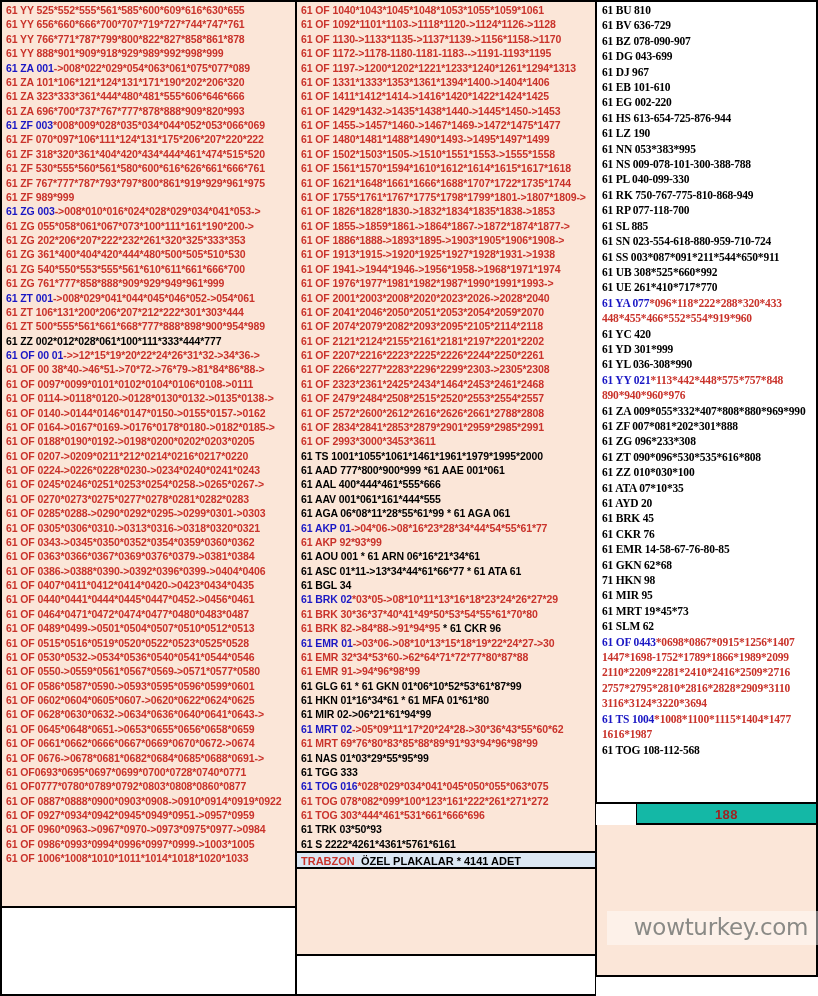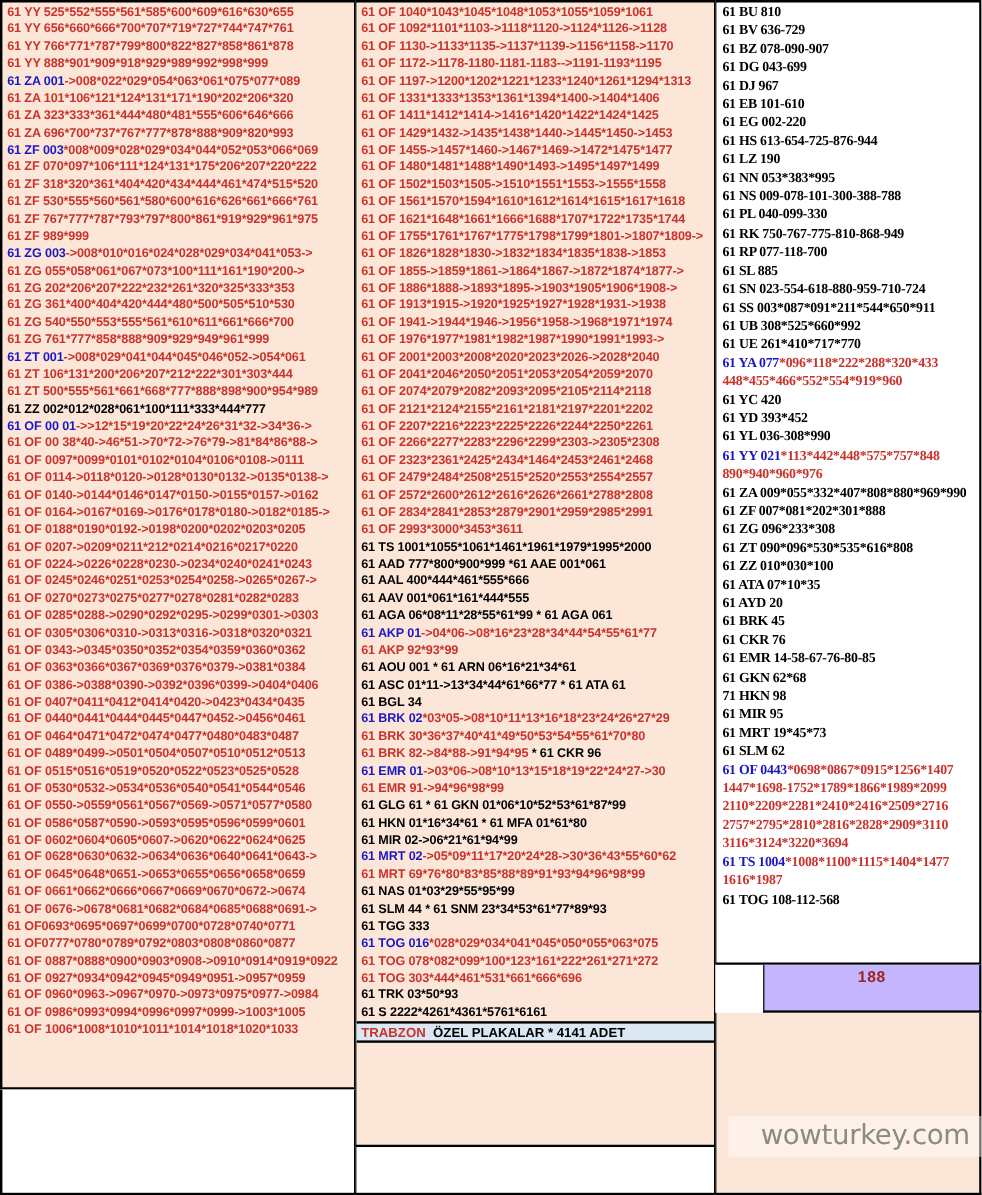--- a/index.html
+++ b/index.html
@@ -65,22 +65,22 @@
     background: #ffffff;
     border: 2px solid #000000;
     border-top: none;
     border-left-width: 1px;
     border-right-width: 1px;
     box-sizing: border-box;
   }
 
   .col-c .panel-white { height: 804px; border-left-width: 1px; font-family: Liberation Serif, serif; }
   .col-c .count-bar {
-    height: 40px;
-    background: #c4b5fd;
+    height: 21px;
+    background: #14b8a6;
     border: 2px solid #000000;
     border-top: none;
     border-left-width: 1px;
     box-sizing: border-box;
     text-align: center;
     line-height: 20px;
     margin-left: 40px;
   }
   .col-c .watermark-box {
     height: 152px;
@@ -162,21 +162,21 @@
       <div class="panel pad-top">
         <div id="left-lines">
             <div class="line"><span class="seg t-red">61 YY 525*552*555*561*585*600*609*616*630*655</span></div>
             <div class="line"><span class="seg t-red">61 YY 656*660*666*700*707*719*727*744*747*761</span></div>
             <div class="line"><span class="seg t-red">61 YY 766*771*787*799*800*822*827*858*861*878</span></div>
             <div class="line"><span class="seg t-red">61 YY 888*901*909*918*929*989*992*998*999</span></div>
             <div class="line"><span class="seg t-blue">61 ZA 001</span><span class="seg t-red">-&gt;008*022*029*054*063*061*075*077*089</span></div>
             <div class="line"><span class="seg t-red">61 ZA 101*106*121*124*131*171*190*202*206*320</span></div>
             <div class="line"><span class="seg t-red">61 ZA 323*333*361*444*480*481*555*606*646*666</span></div>
             <div class="line"><span class="seg t-red">61 ZA 696*700*737*767*777*878*888*909*820*993</span></div>
-            <div class="line"><span class="seg t-blue">61 ZF 003</span><span class="seg t-red">*008*009*028*029*034*044*052*053*066*069</span></div>
+            <div class="line"><span class="seg t-blue">61 ZF 003</span><span class="seg t-red">*008*009*028*035*034*044*052*053*066*069</span></div>
             <div class="line"><span class="seg t-red">61 ZF 070*097*106*111*124*131*175*206*207*220*222</span></div>
             <div class="line"><span class="seg t-red">61 ZF 318*320*361*404*420*434*444*461*474*515*520</span></div>
             <div class="line"><span class="seg t-red">61 ZF 530*555*560*561*580*600*616*626*661*666*761</span></div>
             <div class="line"><span class="seg t-red">61 ZF 767*777*787*793*797*800*861*919*929*961*975</span></div>
             <div class="line"><span class="seg t-red">61 ZF 989*999</span></div>
             <div class="line"><span class="seg t-blue">61 ZG 003</span><span class="seg t-red">-&gt;008*010*016*024*028*029*034*041*053-&gt;</span></div>
             <div class="line"><span class="seg t-red">61 ZG 055*058*061*067*073*100*111*161*190*200-&gt;</span></div>
             <div class="line"><span class="seg t-red">61 ZG 202*206*207*222*232*261*320*325*333*353</span></div>
             <div class="line"><span class="seg t-red">61 ZG 361*400*404*420*444*480*500*505*510*530</span></div>
             <div class="line"><span class="seg t-red">61 ZG 540*550*553*555*561*610*611*661*666*700</span></div>
@@ -267,28 +267,28 @@
             <div class="line"><span class="seg t-black">61 AGA 06*08*11*28*55*61*99 * 61 AGA 061</span></div>
             <div class="line"><span class="seg t-blue">61 AKP 01</span><span class="seg t-red">-&gt;04*06-&gt;08*16*23*28*34*44*54*55*61*77</span></div>
             <div class="line"><span class="seg t-red">61 AKP 92*93*99</span></div>
             <div class="line"><span class="seg t-black">61 AOU 001 * 61 ARN 06*16*21*34*61</span></div>
             <div class="line"><span class="seg t-black">61 ASC 01*11-&gt;13*34*44*61*66*77 * 61 ATA 61</span></div>
             <div class="line"><span class="seg t-black">61 BGL 34</span></div>
             <div class="line"><span class="seg t-blue">61 BRK 02</span><span class="seg t-red">*03*05-&gt;08*10*11*13*16*18*23*24*26*27*29</span></div>
             <div class="line"><span class="seg t-red">61 BRK 30*36*37*40*41*49*50*53*54*55*61*70*80</span></div>
             <div class="line"><span class="seg t-red">61 BRK 82-&gt;84*88-&gt;91*94*95 </span><span class="seg t-black">* 61 CKR 96</span></div>
             <div class="line"><span class="seg t-blue">61 EMR 01</span><span class="seg t-red">-&gt;03*06-&gt;08*10*13*15*18*19*22*24*27-&gt;30</span></div>
+            <div class="line"><span class="seg t-red">61 EMR 32*34*53*60-&gt;62*64*71*72*77*80*87*88</span></div>
             <div class="line"><span class="seg t-red">61 EMR 91-&gt;94*96*98*99</span></div>
             <div class="line"><span class="seg t-black">61 GLG 61 * 61 GKN 01*06*10*52*53*61*87*99</span></div>
             <div class="line"><span class="seg t-black">61 HKN 01*16*34*61 * 61 MFA 01*61*80</span></div>
             <div class="line"><span class="seg t-black">61 MIR 02-&gt;06*21*61*94*99</span></div>
             <div class="line"><span class="seg t-blue">61 MRT 02</span><span class="seg t-red">-&gt;05*09*11*17*20*24*28-&gt;30*36*43*55*60*62</span></div>
             <div class="line"><span class="seg t-red">61 MRT 69*76*80*83*85*88*89*91*93*94*96*98*99</span></div>
             <div class="line"><span class="seg t-black">61 NAS 01*03*29*55*95*99</span></div>
-            <div class="line"><span class="seg t-black">61 SLM 44 * 61 SNM 23*34*53*61*77*89*93</span></div>
             <div class="line"><span class="seg t-black">61 TGG 333</span></div>
             <div class="line"><span class="seg t-blue">61 TOG 016</span><span class="seg t-red">*028*029*034*041*045*050*055*063*075</span></div>
             <div class="line"><span class="seg t-red">61 TOG 078*082*099*100*123*161*222*261*271*272</span></div>
             <div class="line"><span class="seg t-red">61 TOG 303*444*461*531*661*666*696</span></div>
             <div class="line"><span class="seg t-black">61 TRK 03*50*93</span></div>
             <div class="line"><span class="seg t-black">61 S 2222*4261*4361*5761*6161</span></div>
           </div>
         <div class="banner">
           <span class="city">TRABZON</span>
           &nbsp;<span>ÖZEL PLAKALAR * 4141 ADET</span>
@@ -315,21 +315,21 @@
             <div class="line"><span class="seg t-black">61 RK 750-767-775-810-868-949</span></div>
             <div class="line"><span class="seg t-black">61 RP 077-118-700</span></div>
             <div class="line"><span class="seg t-black">61 SL 885</span></div>
             <div class="line"><span class="seg t-black">61 SN 023-554-618-880-959-710-724</span></div>
             <div class="line"><span class="seg t-black">61 SS 003*087*091*211*544*650*911</span></div>
             <div class="line"><span class="seg t-black">61 UB 308*525*660*992</span></div>
             <div class="line"><span class="seg t-black">61 UE 261*410*717*770</span></div>
             <div class="line"><span class="seg t-blue">61 YA 077</span><span class="seg t-red">*096*118*222*288*320*433</span></div>
             <div class="line"><span class="seg t-red">448*455*466*552*554*919*960</span></div>
             <div class="line"><span class="seg t-black">61 YC 420</span></div>
-            <div class="line"><span class="seg t-black">61 YD 393*452</span></div>
+            <div class="line"><span class="seg t-black">61 YD 301*999</span></div>
             <div class="line"><span class="seg t-black">61 YL 036-308*990</span></div>
             <div class="line"><span class="seg t-blue">61 YY 021</span><span class="seg t-red">*113*442*448*575*757*848</span></div>
             <div class="line"><span class="seg t-red">890*940*960*976</span></div>
             <div class="line"><span class="seg t-black">61 ZA 009*055*332*407*808*880*969*990</span></div>
             <div class="line"><span class="seg t-black">61 ZF 007*081*202*301*888</span></div>
             <div class="line"><span class="seg t-black">61 ZG 096*233*308</span></div>
             <div class="line"><span class="seg t-black">61 ZT 090*096*530*535*616*808</span></div>
             <div class="line"><span class="seg t-black">61 ZZ 010*030*100</span></div>
             <div class="line"><span class="seg t-black">61 ATA 07*10*35</span></div>
             <div class="line"><span class="seg t-black">61 AYD 20</span></div>

